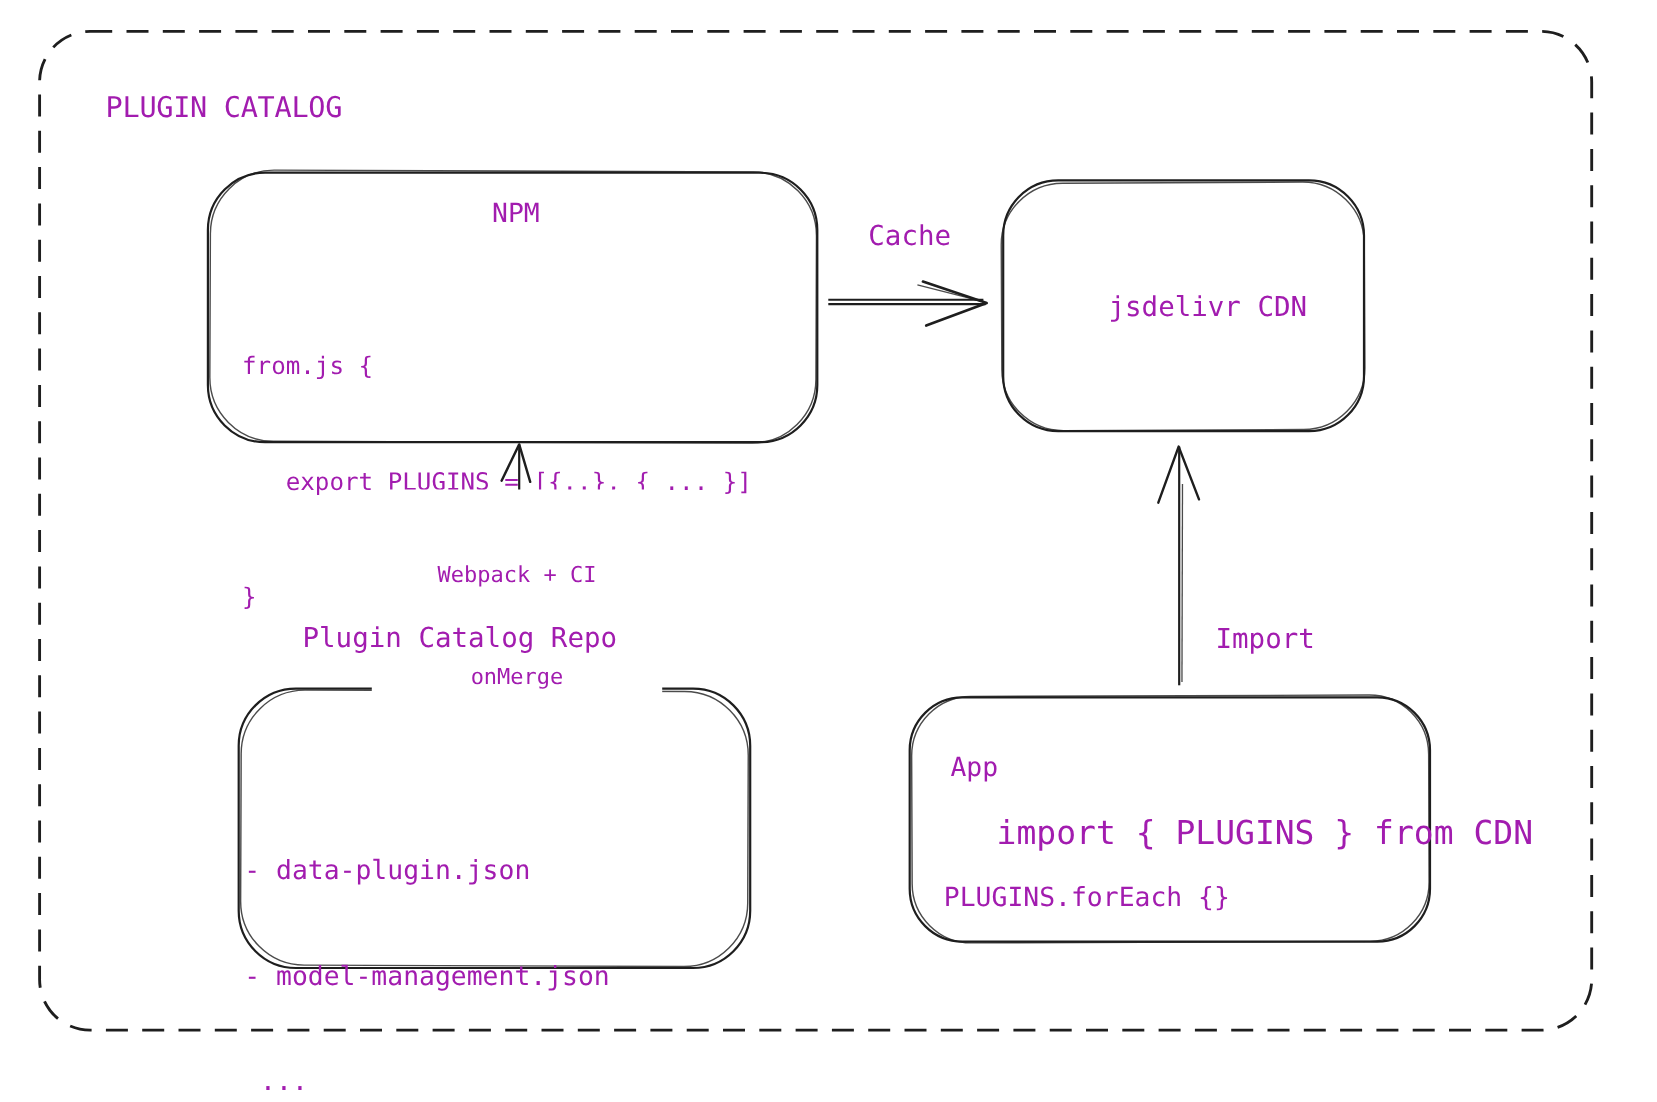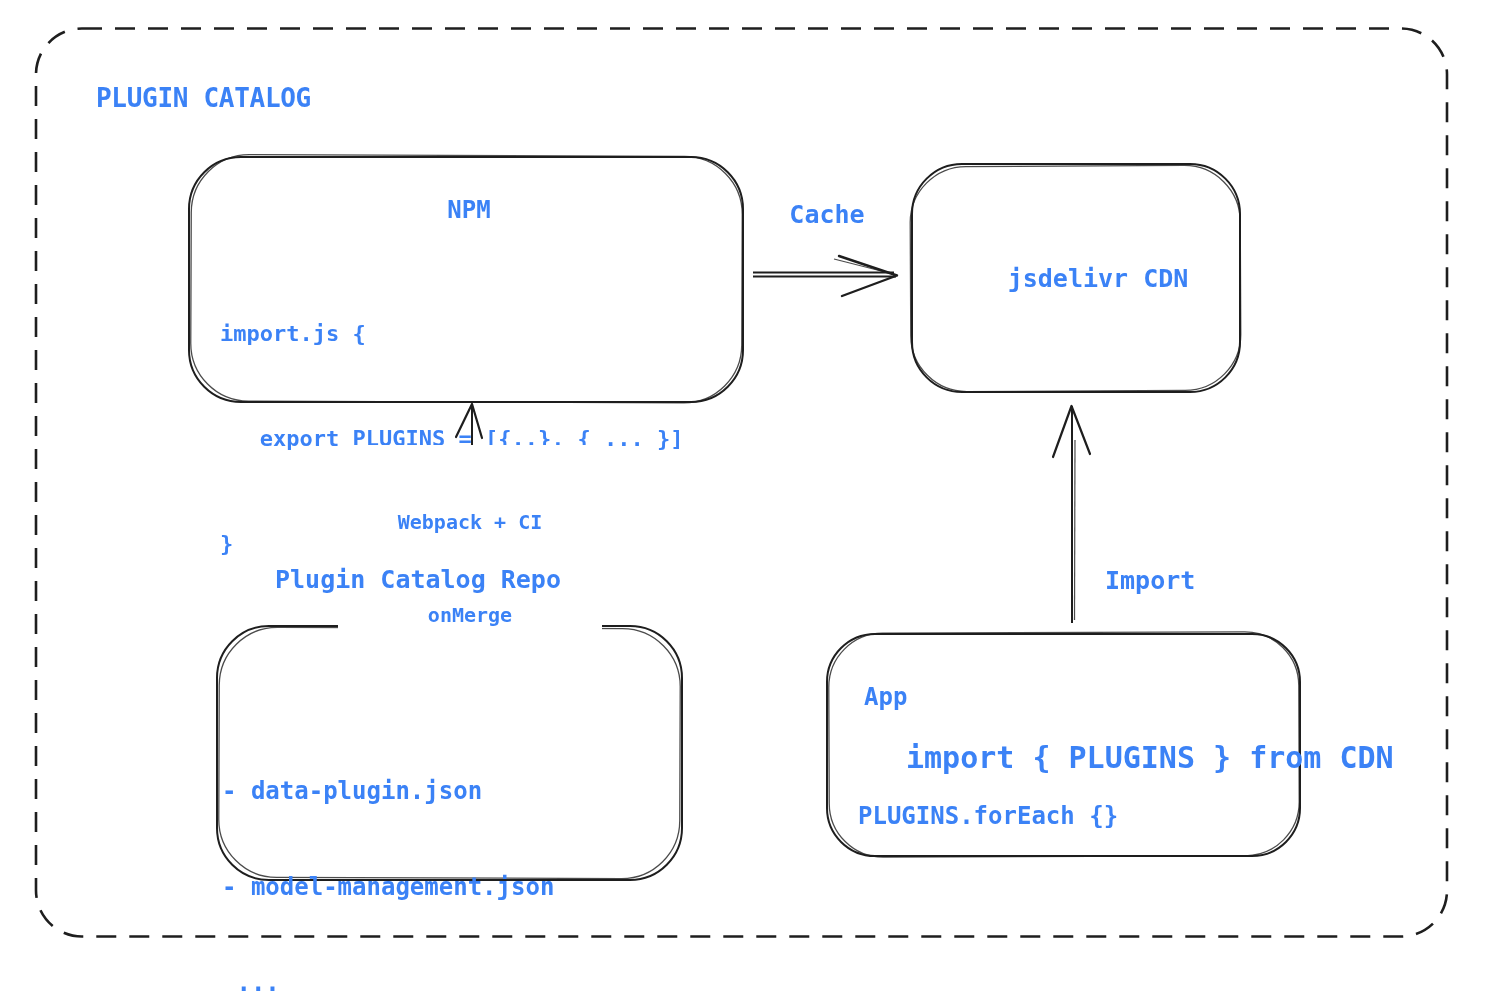--- a/index.html
+++ b/index.html
@@ -16,34 +16,34 @@
     font-family: "DejaVu Sans Mono", "Liberation Mono", monospace;
     color: #1e1e1e;
   }
   .layer {
     position: absolute;
     left: 0;
     top: 0;
   }
   .txt {
     position: absolute;
-    font-weight: 700;
-    color: #3b82f6;
+    font-weight: 400;
+    color: #a21caf;
     white-space: pre;
     line-height: 1.3;
   }
   .center { text-align: center; }
   .title-lg { font-size: 26px; letter-spacing: -0.3px; }
   .label    { font-size: 25px; }
   .code-sm  { font-size: 22px; line-height: 35px; }
   .code-md  { font-size: 24px; line-height: 32px; }
 
   .container-title { left: 96px; top: 82px; }
 
-  .npm-title   { left: 189px; top: 195px; width: 560px; font-size: 24px; }
+  .npm-title   { left: 189px; top: 179px; width: 560px; font-size: 24px; }
   .npm-code    { left: 220px; top: 246px; }
 
   .cache-label { left: 752px; top: 199px; width: 150px; }
 
   .cdn-title   { left: 912px; top: 263px; width: 372px; }
 
   .build-label {
     left: 338px; top: 445px; width: 264px;
     font-size: 20px; line-height: 31px;
     background: #ffffff;   
@@ -109,21 +109,21 @@
       <line class="stroke" x1="1072" y1="406" x2="1072" y2="623" stroke-width="2"></line>
       <line class="sketch" x1="1075" y1="440" x2="1074.5" y2="620" stroke-width="1.2"></line>
       <polyline class="stroke" points="1053,457 1071.5,406 1090,454" stroke-width="2.2" stroke-linecap="round" stroke-linejoin="round"></polyline>
     </g>
   </svg>
 
   <div class="txt title-lg container-title">PLUGIN CATALOG</div>
 
   <div class="txt center npm-title">NPM</div>
   <div class="txt code-sm npm-code">
-    <div>import.js {</div>
+    <div>from.js {</div>
     <div>   export PLUGINS = [{..}, { ... }]</div>
     <div>}</div>
   </div>
 
   <div class="txt center label cache-label">Cache</div>
 
   <div class="txt center label cdn-title">jsdelivr CDN</div>
 
   <div class="txt center build-label">
     <div>Webpack + CI</div>

